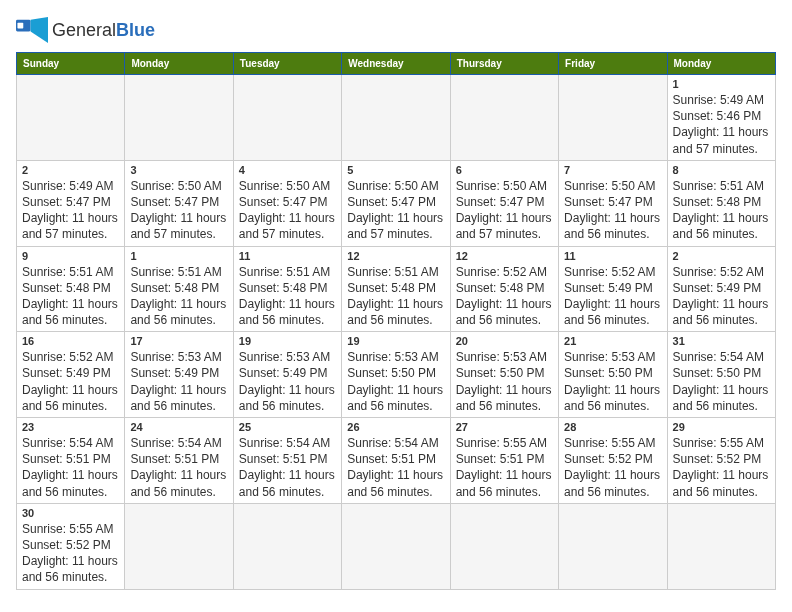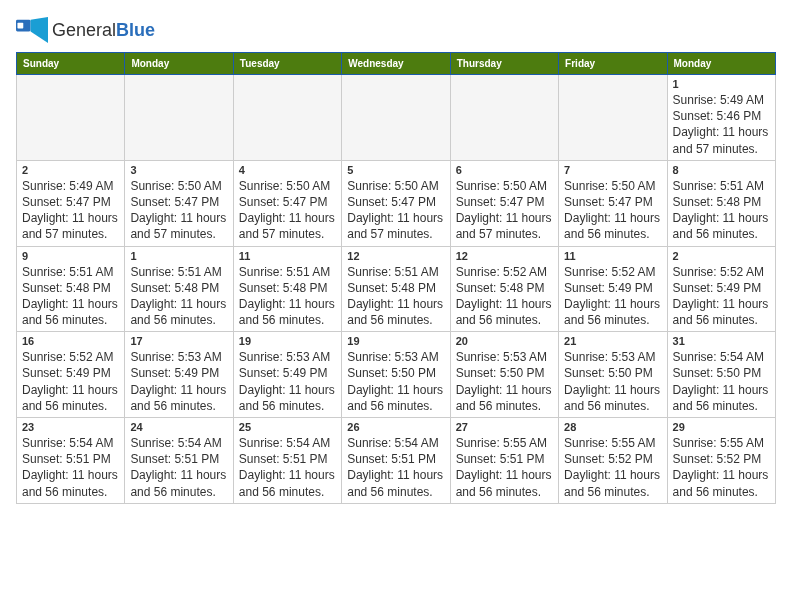--- a/index.html
+++ b/index.html
@@ -232,14 +232,26 @@
         </td>
         <td>
           <div class="day-number">28</div>
           <div class="day-info">Sunrise: 5:55 AM<br>Sunset: 5:52 PM<br>Daylight: 11 hours and 56 minutes.</div>
         </td>
         <td>
           <div class="day-number">29</div>
           <div class="day-info">Sunrise: 5:55 AM<br>Sunset: 5:52 PM<br>Daylight: 11 hours and 56 minutes.</div>
         </td>
       </tr>
+      <tr>
+        <td>
+          <div class="day-number">30</div>
+          <div class="day-info">Sunrise: 5:55 AM<br>Sunset: 5:52 PM<br>Daylight: 11 hours and 56 minutes.</div>
+        </td>
+        <td class="empty"></td>
+        <td class="empty"></td>
+        <td class="empty"></td>
+        <td class="empty"></td>
+        <td class="empty"></td>
+        <td class="empty"></td>
+      </tr>
     </tbody>
 </table>
 
 </body></html>

